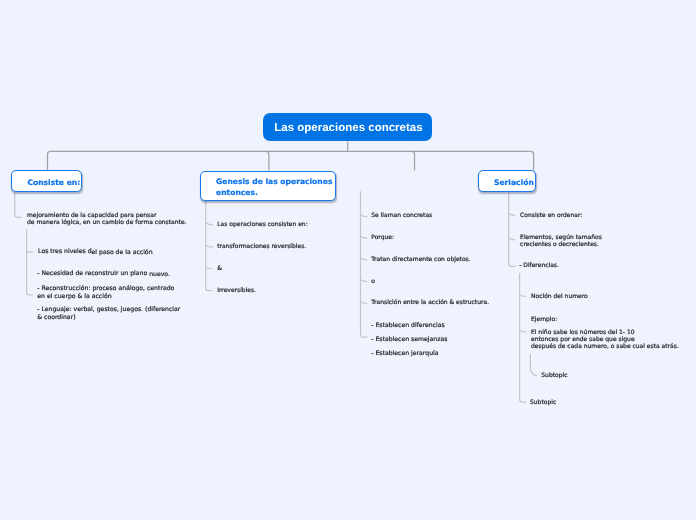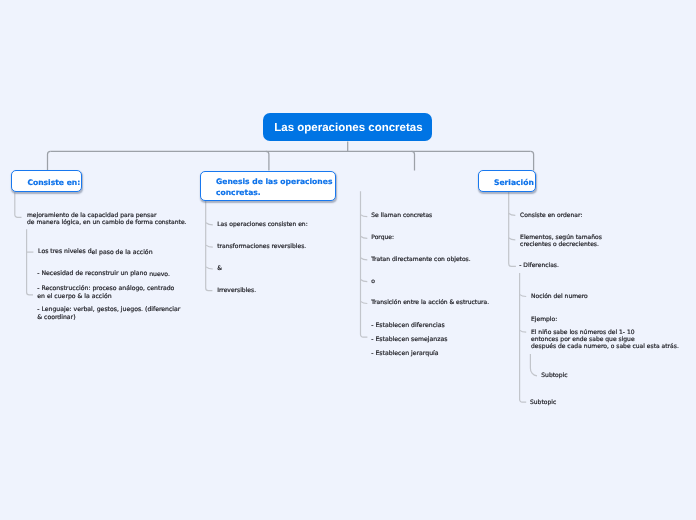--- a/index.html
+++ b/index.html
@@ -63,21 +63,21 @@
   </svg>
 
   <div class="node root-node" style="left:263px;top:112.5px;width:168.5px;height:28.5px;">
     <span>Las operaciones concretas</span>
   </div>
 
   <div class="node branch-node" style="left:11.4px;top:170.2px;width:71px;height:21.9px;">
     <span>Consiste en:</span>
   </div>
   <div class="node branch-node" style="left:200.0px;top:170.5px;width:136.3px;height:30.2px;">
-    <span>Genesis de las operaciones concretas.</span>
+    <span>Genesis de las operaciones entonces.</span>
   </div>
   <div class="node branch-node" style="left:478px;top:170.3px;width:58.2px;height:21.3px;">
     <span>Seriación</span>
   </div>
 
   <div class="leaf" style="left:27.0px;top:212.12px;">mejoramiento de la capacidad para pensar
 de manera lógica, en un cambio de forma constante.</div>
   <div class="leaf lg" style="left:38.1px;top:248.12px;"><span>Los tres niveles d</span><span class="sm">el paso de la acción</span></div>
   <div class="leaf lg" style="left:37.3px;top:270.42px;"><span>- Necesidad de reconstruir un plano </span><span class="sm">nuevo.</span></div>
   <div class="leaf lg" style="left:37.3px;top:285.32px;">- Reconstrucción: proceso análogo, centrado

